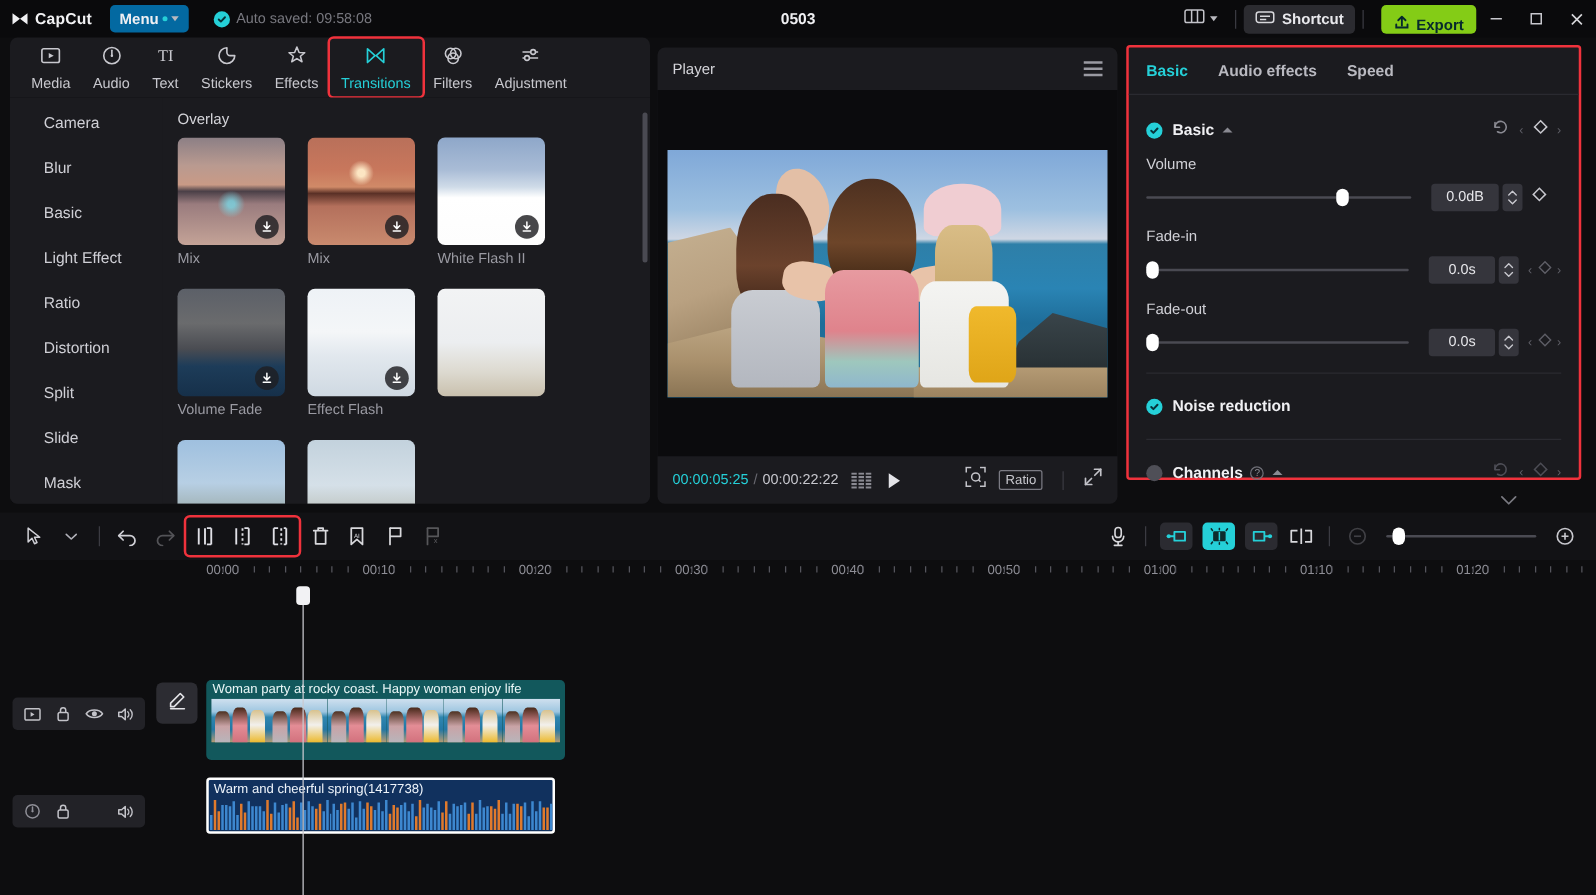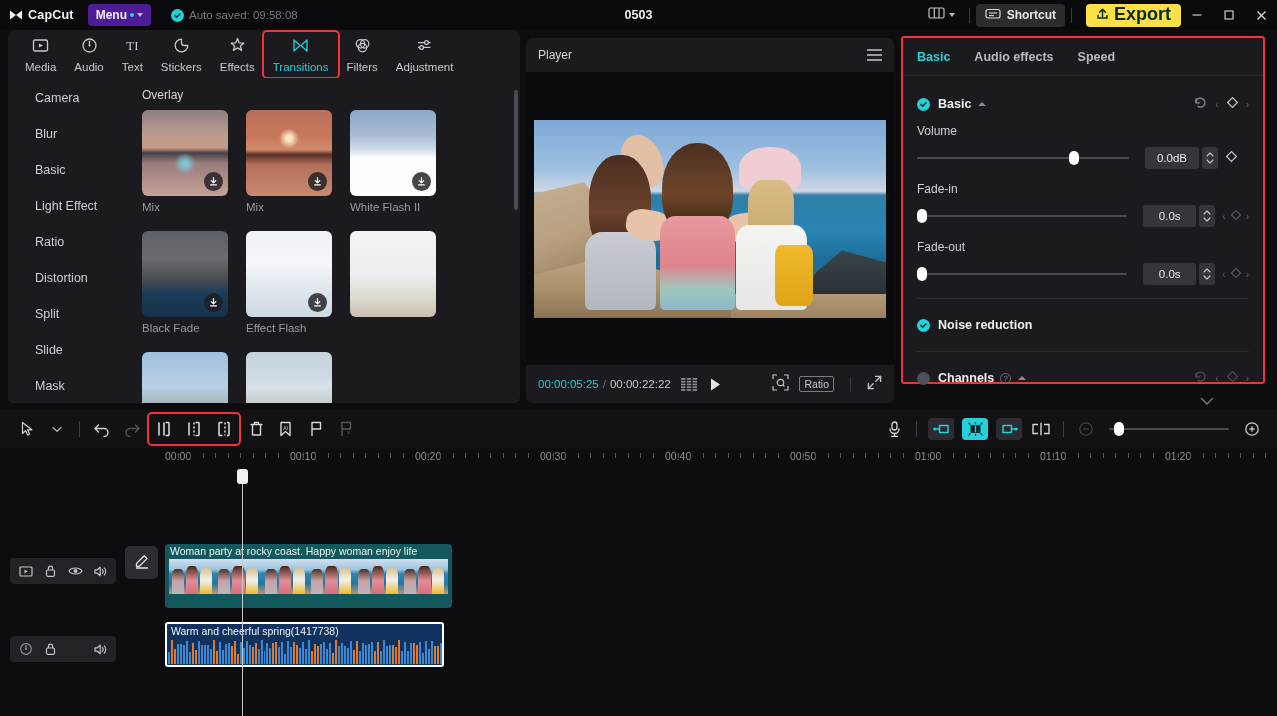--- a/index.html
+++ b/index.html
@@ -17,21 +17,21 @@
   .titlebar {
     position: absolute; top: 0; left: 0; width: 1277px; height: 30px;
     background: #0a0a0c;
     display: flex; align-items: center;
   }
   .logo-wrap { display: flex; align-items: center; gap: 5px; margin-left: 9px; }
   .logo-mark { width: 14px; height: 14px; position: relative; }
   .logo-text { font-size: 12.5px; font-weight: bold; color: #f2f2f4; letter-spacing: .2px; }
   .menu-btn {
     margin-left: 14px; height: 22px; padding: 0 8px;
-    background: #4c1d95; border-radius: 4px;
+    background: #0369a1; border-radius: 4px;
     display: flex; align-items: center; gap: 3px;
     font-size: 12px; font-weight: bold; color: #f0f0f3; cursor: pointer;
   }
   .menu-dot { width: 4px; height: 4px; border-radius: 50%; background: #25d0d8; display:inline-block; }
   .caret-d { width: 0; height: 0; border-left: 3.5px solid transparent; border-right: 3.5px solid transparent; border-top: 4px solid #b9b9bf; }
   .autosave { display: flex; align-items: center; gap: 5px; margin-left: 20px; }
   .check-circle {
     width: 13px; height: 13px; border-radius: 50%; background: #25d0d8;
     display:flex; align-items:center; justify-content:center;
   }
@@ -44,23 +44,23 @@
   }
   .tb-right { margin-left: auto; display:flex; align-items:center; gap: 0; padding-right: 0; z-index: 3; }
   .layout-btn { display:flex; align-items:center; gap:4px; padding: 0 8px; cursor: pointer; }
   .tb-sep { width:1px; height:15px; background:#3a3a41; margin: 0 6px; }
   .shortcut-btn {
     display:flex; align-items:center; gap:6px; height: 23px; padding: 0 9px;
     background: #2b2b30; border-radius: 4px; cursor: pointer;
     font-size: 12px; font-weight:bold; color: #e8e8ec;
   }
   .export-btn {
-    display:flex; align-items:flex-start; gap:5px; height: 23px; padding: 0 10px;
-    background: #fde047; border-radius: 4px; cursor: pointer;
-    font-size: 18px; font-weight:bold; color: #06292d; margin-left: 8px;
+    display:flex; align-items:flex-end; gap:5px; height: 23px; padding: 0 10px;
+    background: #84cc16; border-radius: 4px; cursor: pointer;
+    font-size: 12px; font-weight:bold; color: #06292d; margin-left: 8px;
   }
   .wbtn { width: 32px; height: 30px; display:flex; align-items:center; justify-content:center; cursor:pointer; }
 
   
   .tabbar {
     position: absolute; top: 30px; left: 8px; width: 512px; height: 48px;
     background: #1b1b1f;
     display:flex; align-items:center; padding-left: 8px; gap: 0;
     border-top-left-radius: 6px; border-top-right-radius: 6px;
   }
@@ -486,21 +486,21 @@
 
         <div class="cell">
           <div class="thumb tb-blackfade">
             <span class="dl">
               <svg width="11" height="11" viewBox="0 0 11 11">
                   <path d="M5.5 1.6 V6.6 M3.2 4.6 L5.5 6.9 L7.8 4.6" stroke="#fff" stroke-width="1.2" fill="none" stroke-linecap="round" stroke-linejoin="round"></path>
                   <line x1="2.6" y1="8.8" x2="8.4" y2="8.8" stroke="#fff" stroke-width="1.2" stroke-linecap="round"></line>
                 </svg>
             </span>
           </div>
-          <div class="cname">Black Fade</div>
+          <div class="cname">Volume Fade</div>
         </div>
 
 
         <div class="cell">
           <div class="thumb tb-wf1">
             <span class="dl">
               <svg width="11" height="11" viewBox="0 0 11 11">
                   <path d="M5.5 1.6 V6.6 M3.2 4.6 L5.5 6.9 L7.8 4.6" stroke="#fff" stroke-width="1.2" fill="none" stroke-linecap="round" stroke-linejoin="round"></path>
                   <line x1="2.6" y1="8.8" x2="8.4" y2="8.8" stroke="#fff" stroke-width="1.2" stroke-linecap="round"></line>
                 </svg>

